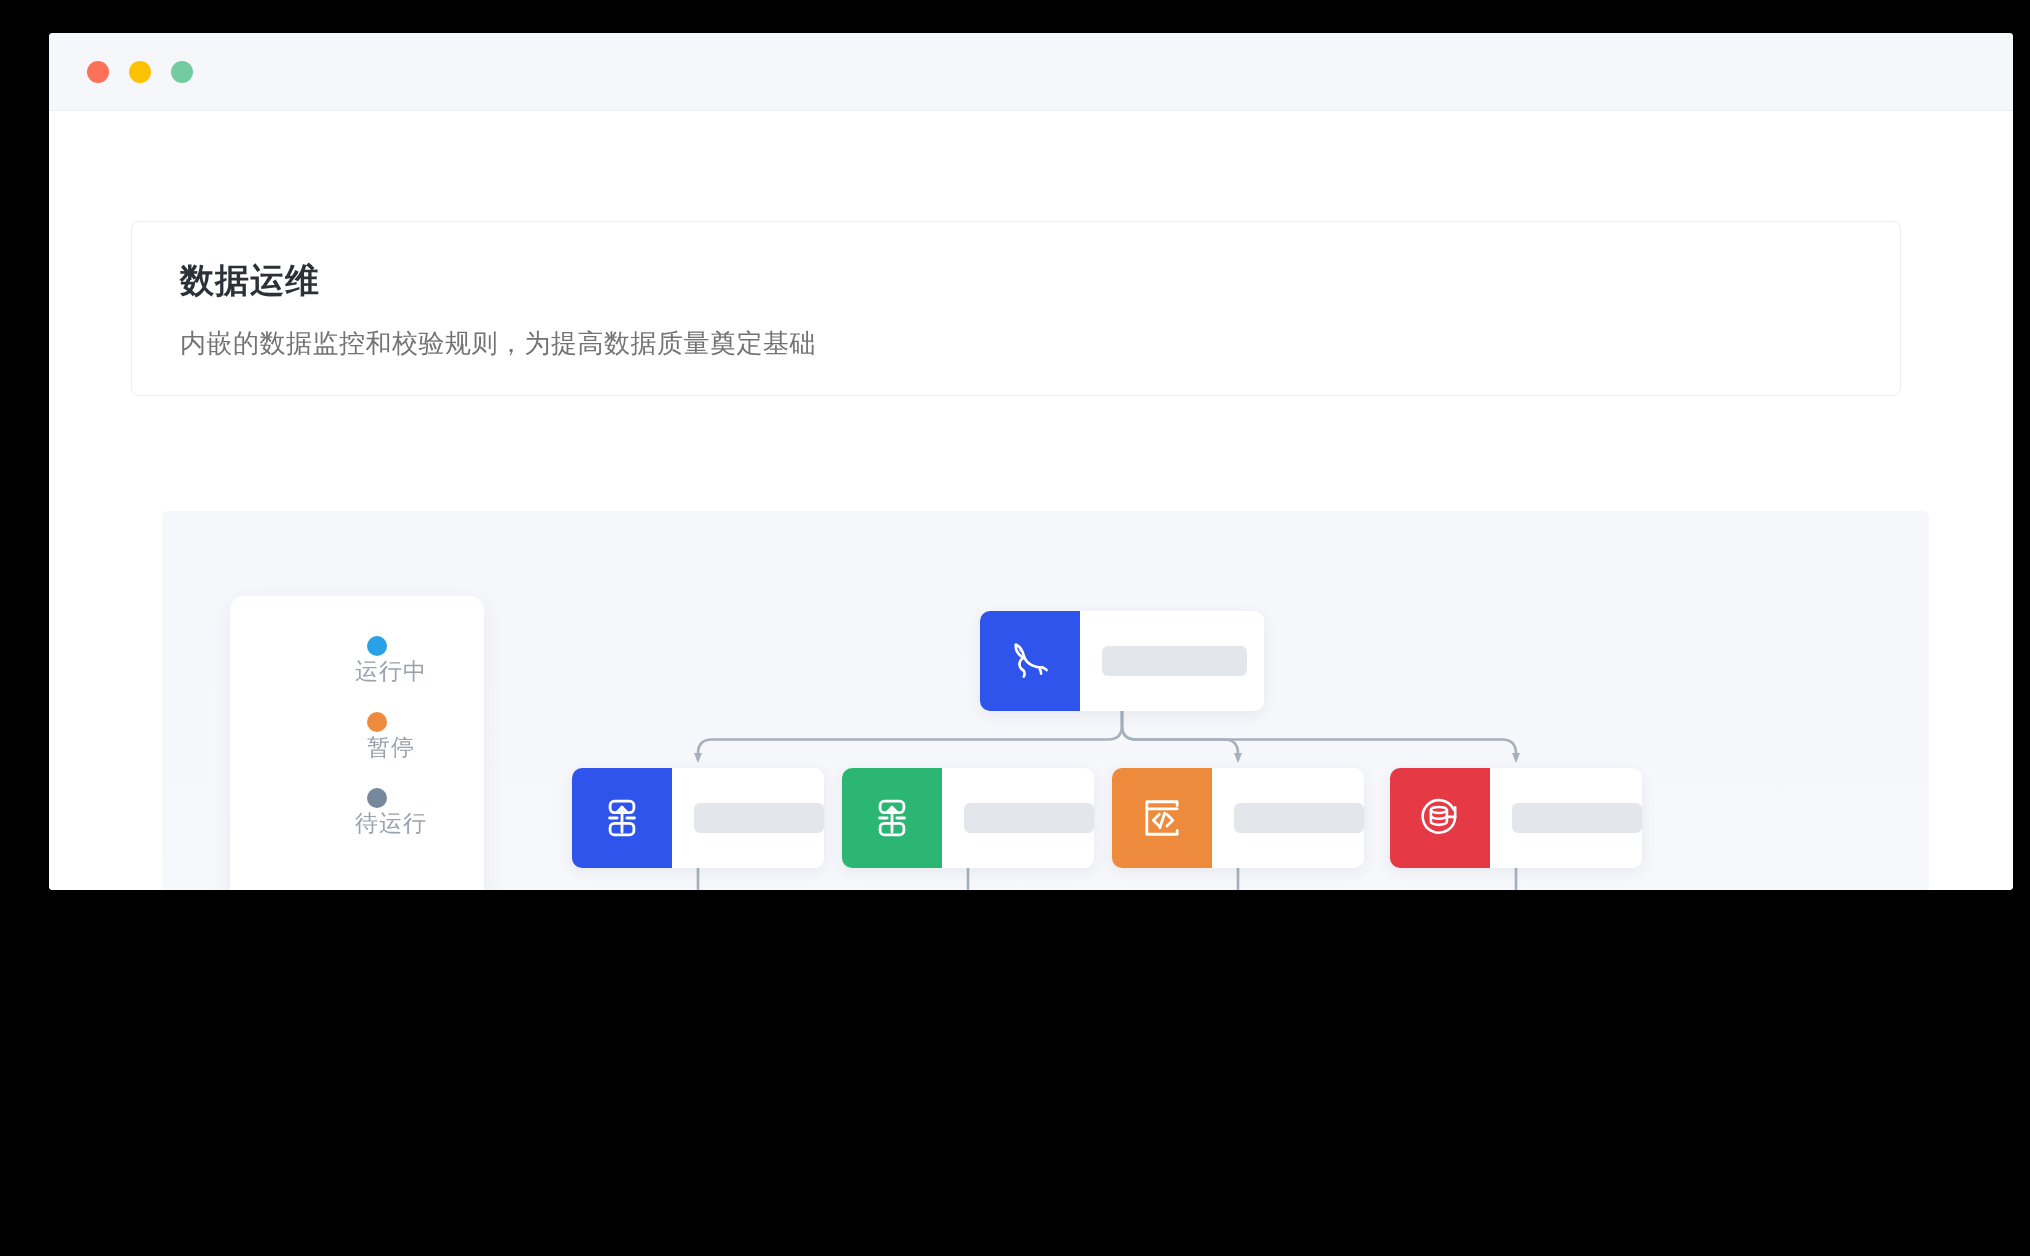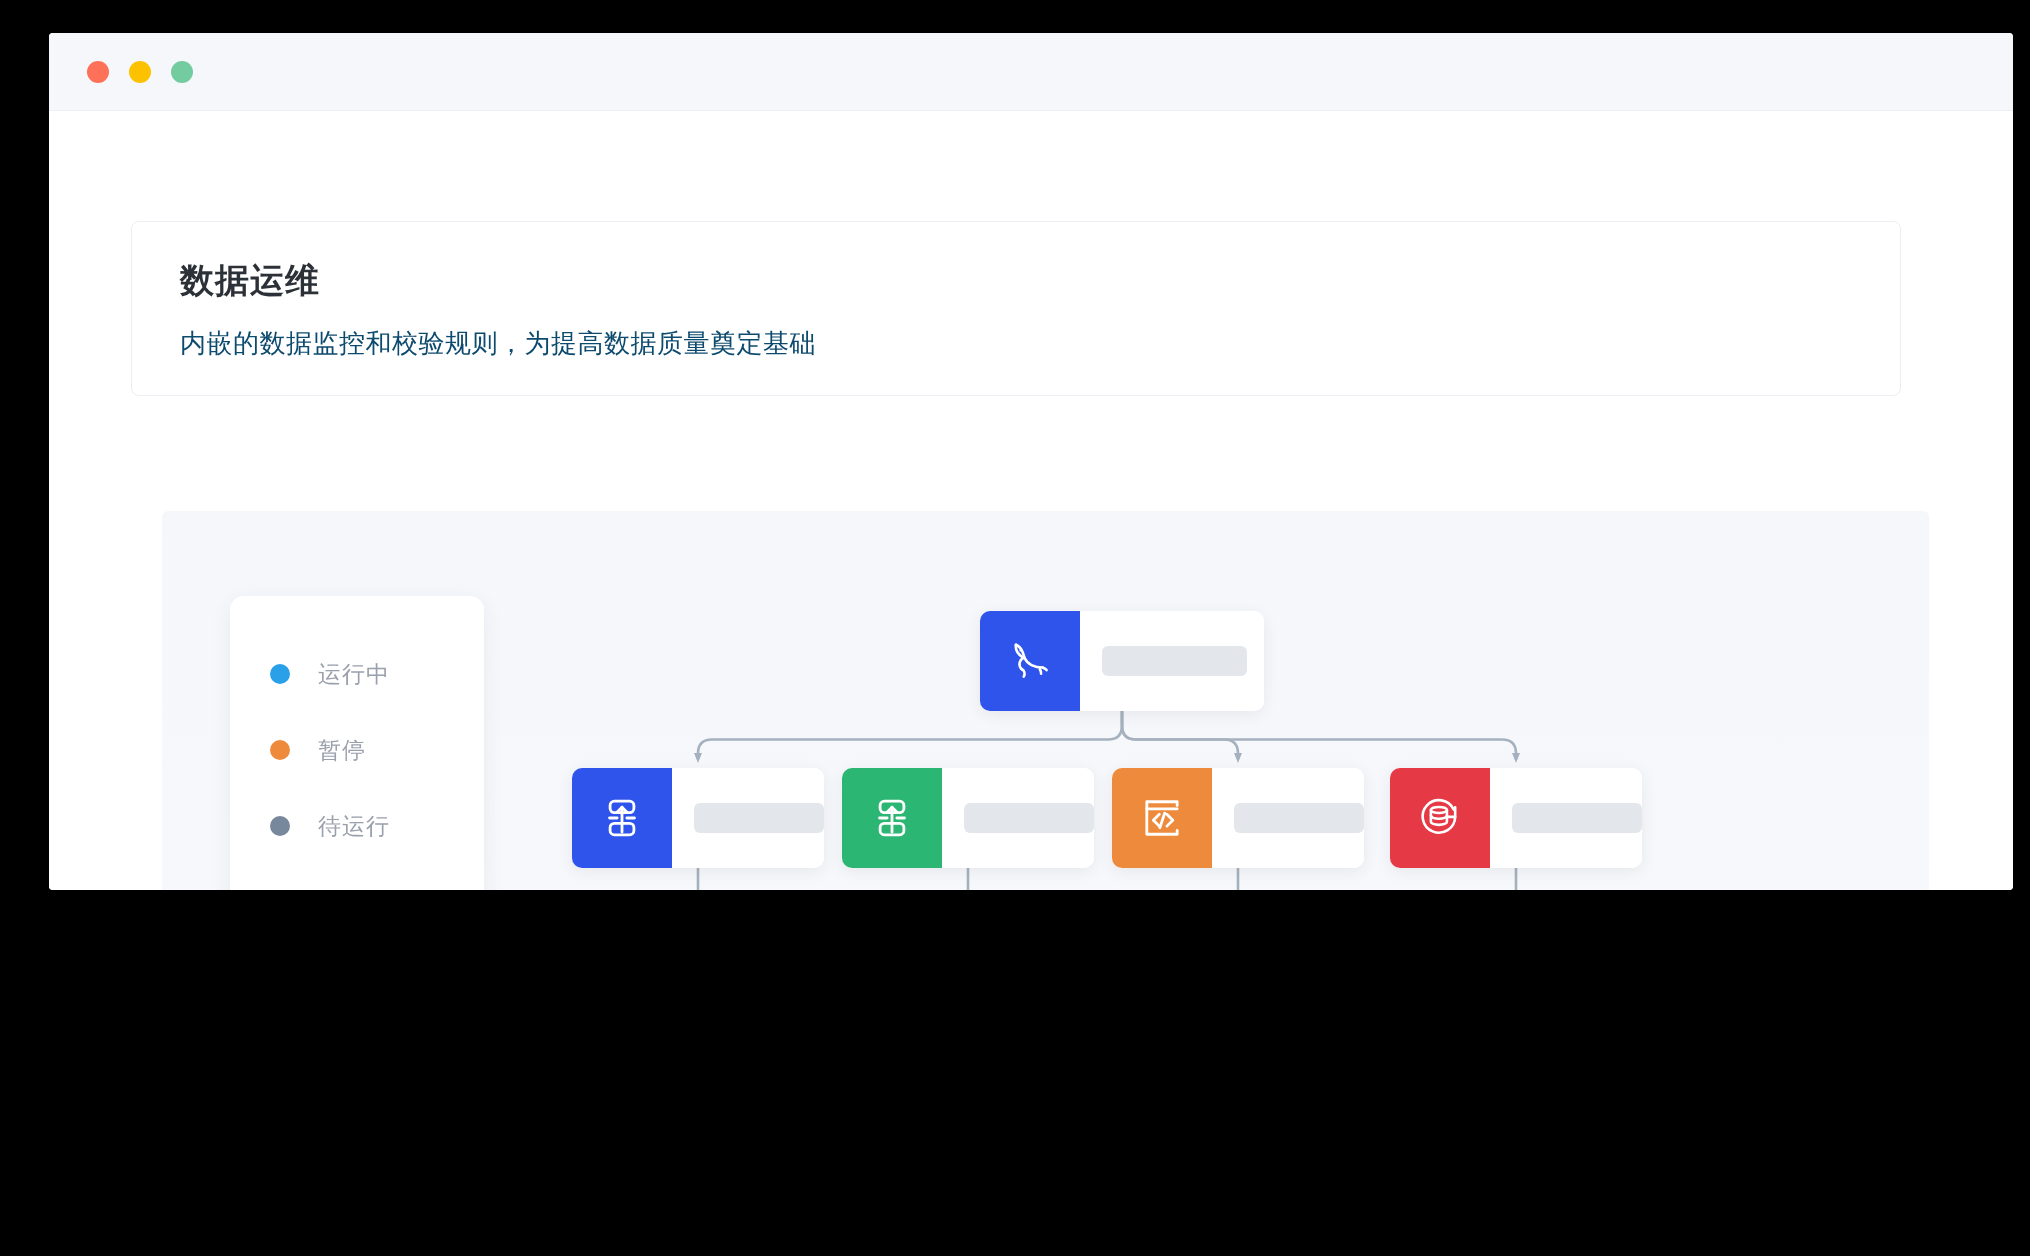--- a/index.html
+++ b/index.html
@@ -76,21 +76,21 @@
   .header-title {
     font-size: 34px;
     font-weight: bold;
     color: #2c3138;
     letter-spacing: 1px;
     line-height: 1.2;
   }
   .header-subtitle {
     margin-top: 26px;
     font-size: 26px;
-    color: #0c4a6e;
+    color: #737373;
     letter-spacing: 0.5px;
     line-height: 1.3;
   }
 
   
   .canvas {
     position: absolute;
     left: 113px;
     top: 400px;
     width: 1767px;
@@ -110,20 +110,21 @@
     background: #ffffff;
     border-radius: 14px;
     box-shadow: 0 6px 22px rgba(40,50,80,0.07);
     padding: 40px 0 0 0;
   }
   .legend-item {
     display: flex;
     align-items: center;
     height: 76px;
     padding-left: 40px;
+    flex-direction: column;
   }
   .legend-dot {
     width: 20px; height: 20px;
     border-radius: 50%;
     flex: 0 0 auto;
   }
   .legend-label {
     margin-left: 28px;
     font-size: 23px;
     color: #9aa1ad;

